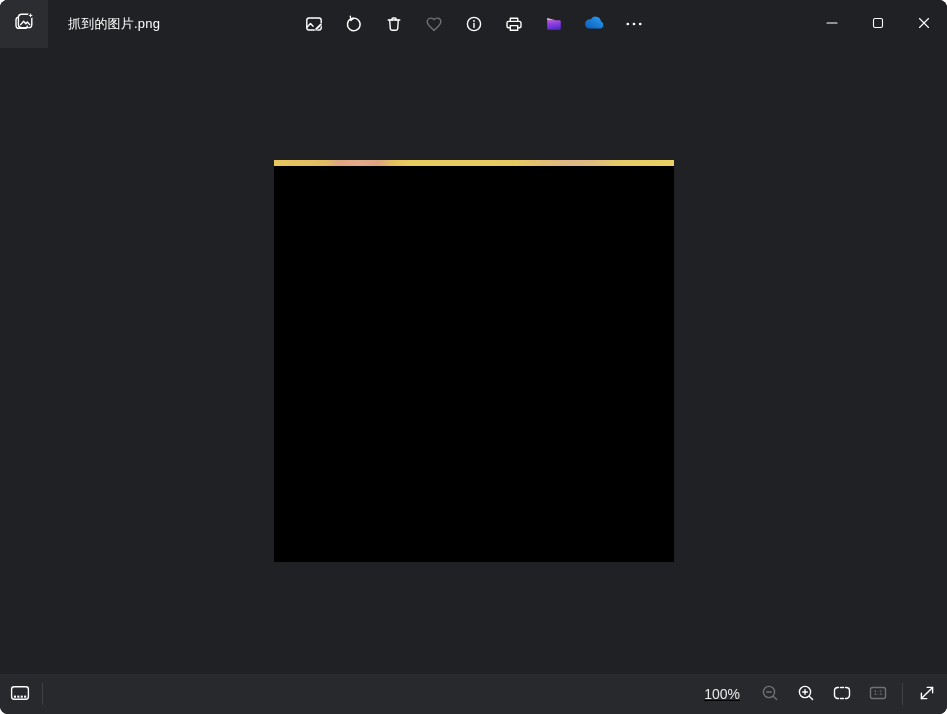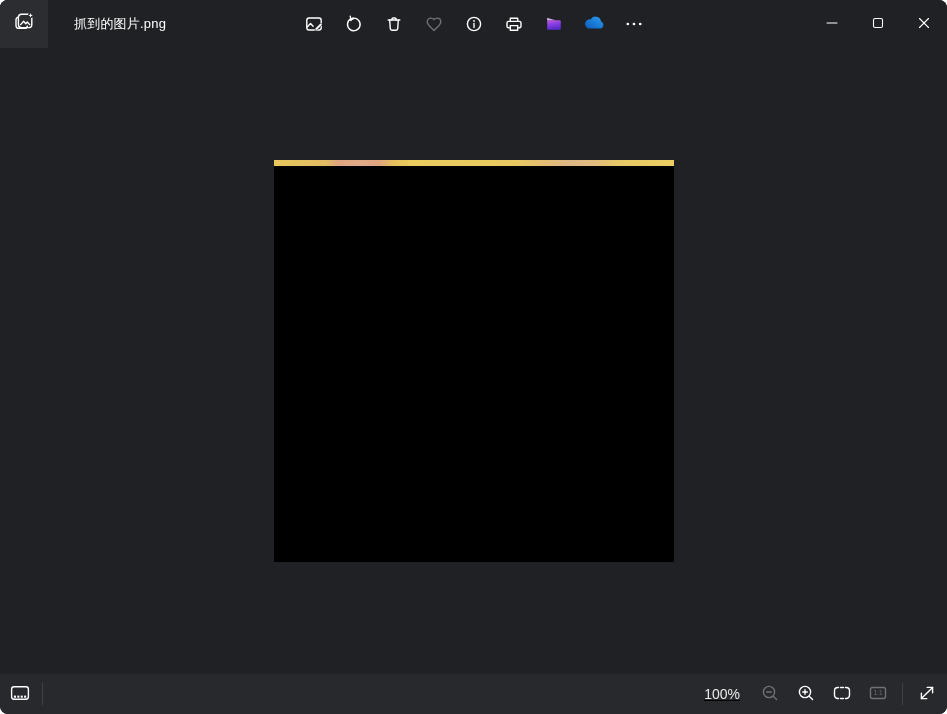--- a/index.html
+++ b/index.html
@@ -16,21 +16,21 @@
   }
   *{box-sizing:border-box;margin:0;padding:0;}
   html,body{width:947px;height:714px;background:#ffffff;font-family:"Liberation Sans", sans-serif;}
   .window{
     width:947px;height:714px;border-radius:8px;overflow:hidden;
     background:var(--canvas-bg);display:flex;flex-direction:column;position:relative;
   }
   
   .titlebar{flex:0 0 48px;height:48px;position:relative;display:flex;align-items:center;background:var(--titlebar-bg);}
   .app-button{width:48px;height:48px;background:var(--app-button-bg);display:flex;align-items:center;justify-content:center;cursor:pointer;}
-  .window-title{margin-left:26px;font-size:13px;color:var(--title-text);letter-spacing:.2px;white-space:nowrap;}
+  .window-title{margin-left:20px;font-size:13px;color:var(--title-text);letter-spacing:.2px;white-space:nowrap;}
   .toolbar{position:absolute;left:50%;top:0;transform:translateX(-50%);height:48px;display:flex;align-items:center;}
   .tbtn{width:40px;height:48px;display:flex;align-items:center;justify-content:center;cursor:pointer;background:transparent;border:none;}
   .tbtn svg{display:block;}
   .stroke{fill:none;stroke:var(--icon);stroke-width:1.4;stroke-linecap:round;stroke-linejoin:round;}
   .fillw{fill:var(--icon);stroke:none;}
   .disabled .stroke{stroke:var(--icon-disabled);}
   .caption-controls{position:absolute;right:0;top:0;height:48px;display:flex;}
   .cbtn{width:46px;height:48px;display:flex;align-items:center;justify-content:center;cursor:pointer;background:transparent;border:none;}
   .cbtn .stroke{stroke-width:1.1;}
   

